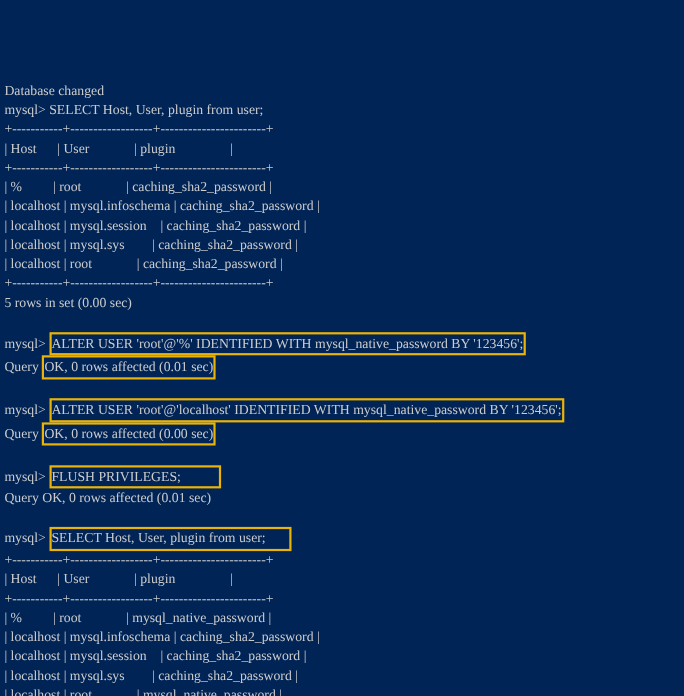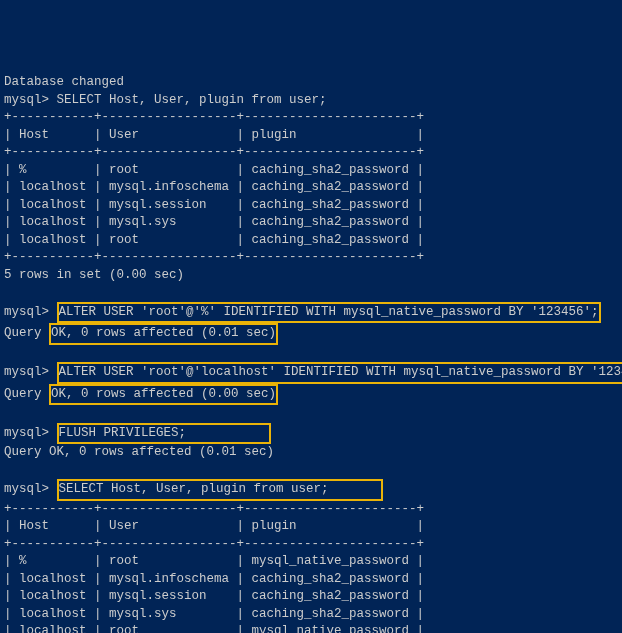--- a/index.html
+++ b/index.html
@@ -7,21 +7,21 @@
       padding: 4px;
       background: #012456;
       color: #cccccc;
       font-family: Consolas, 'Courier New', monospace;
       font-size: 12.5px;
       line-height: 1.4;
       white-space: pre;
       width: 622px;
       box-sizing: border-box;
     }
-    .line { display: block; }
+    .line { display: block; font-family: Liberation Serif, serif; }
     .highlight-box {
       border: 2px solid #eab308;
       display: inline-block;
     }
   </style>
 </head>
 <body>
 
 
 

